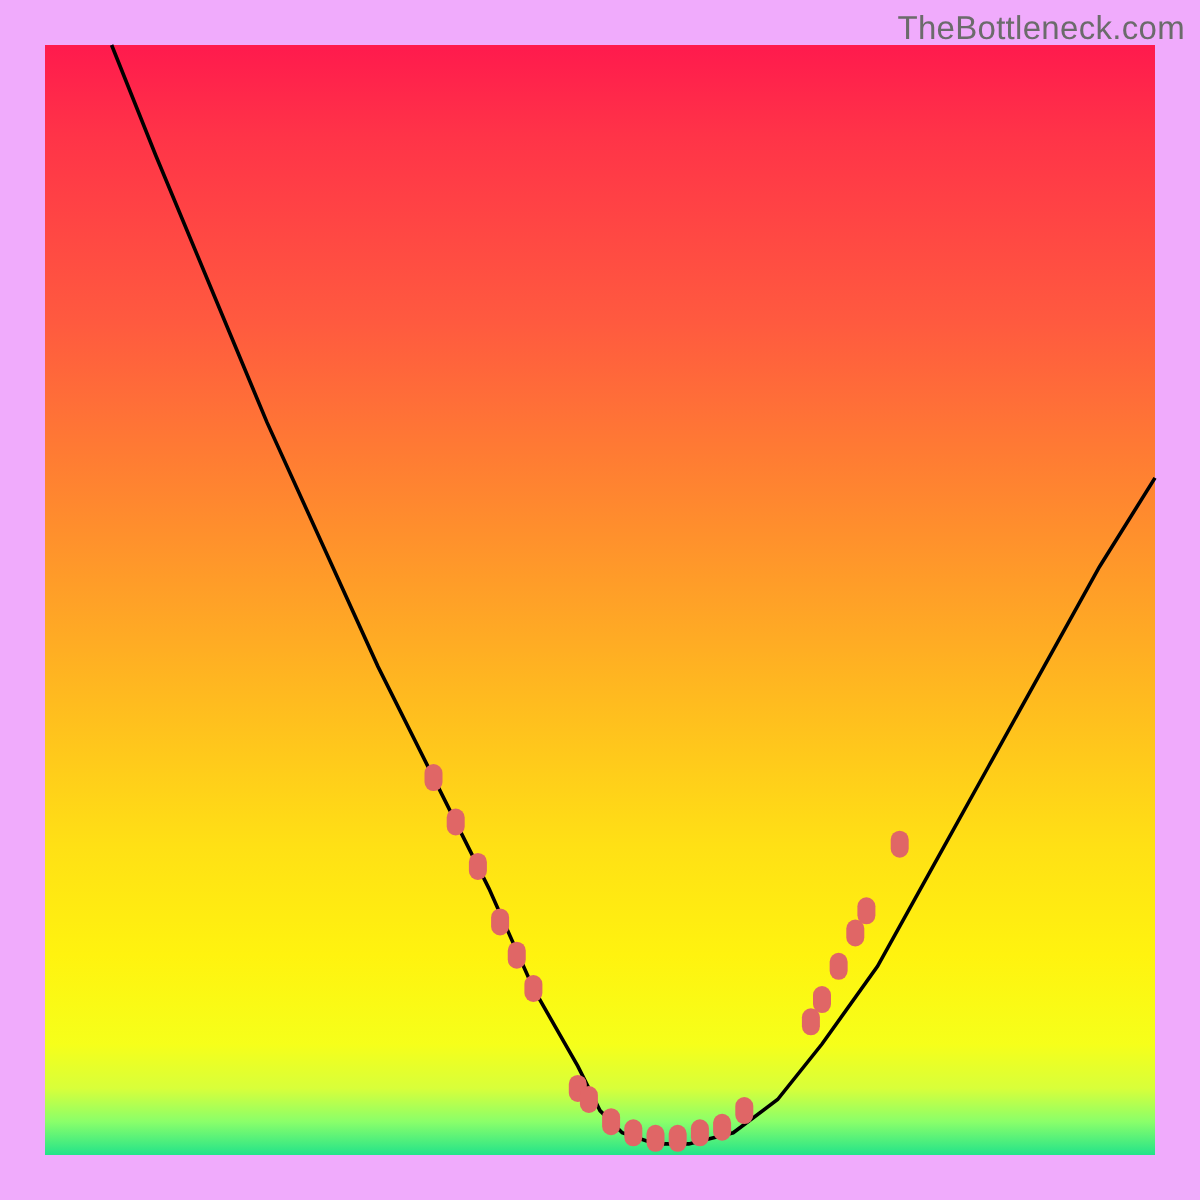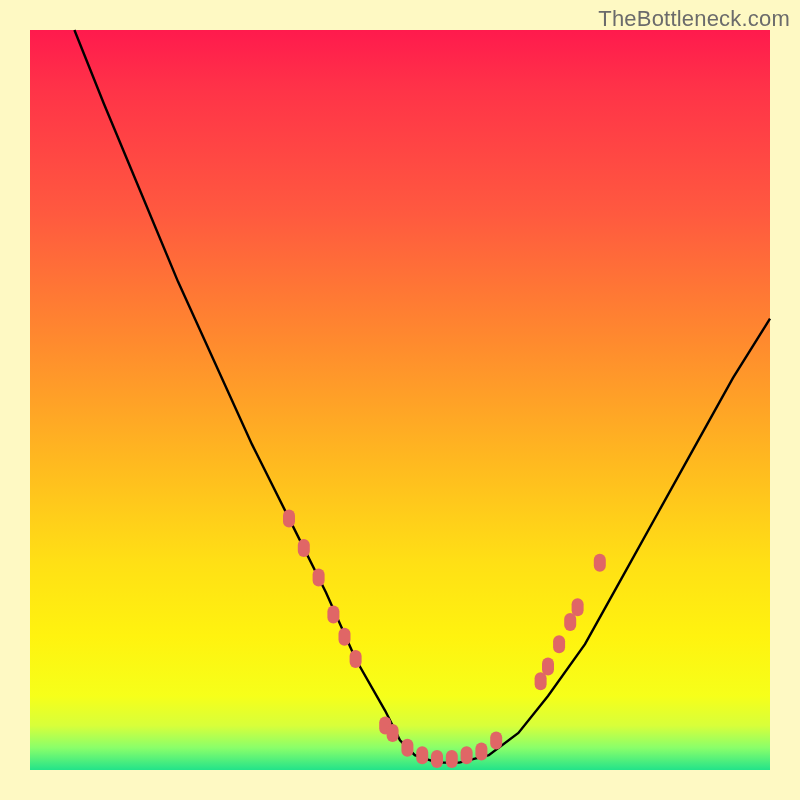--- a/index.html
+++ b/index.html
@@ -8,21 +8,21 @@
     width: 800px;
     height: 800px;
     overflow: hidden;
     background: #000;
     font-family: Arial, Helvetica, sans-serif;
   }
   .frame {
     position: absolute;
     left: 0; top: 0;
     width: 800px; height: 800px;
-    background: #fef9c3;
+    background: #f0abfc;
     text-decoration: underline;
   }
   .plot {
     position: absolute;
     left: 30px;
     top: 30px;
     width: 740px;
     height: 740px;
     
     background: linear-gradient(to bottom,

